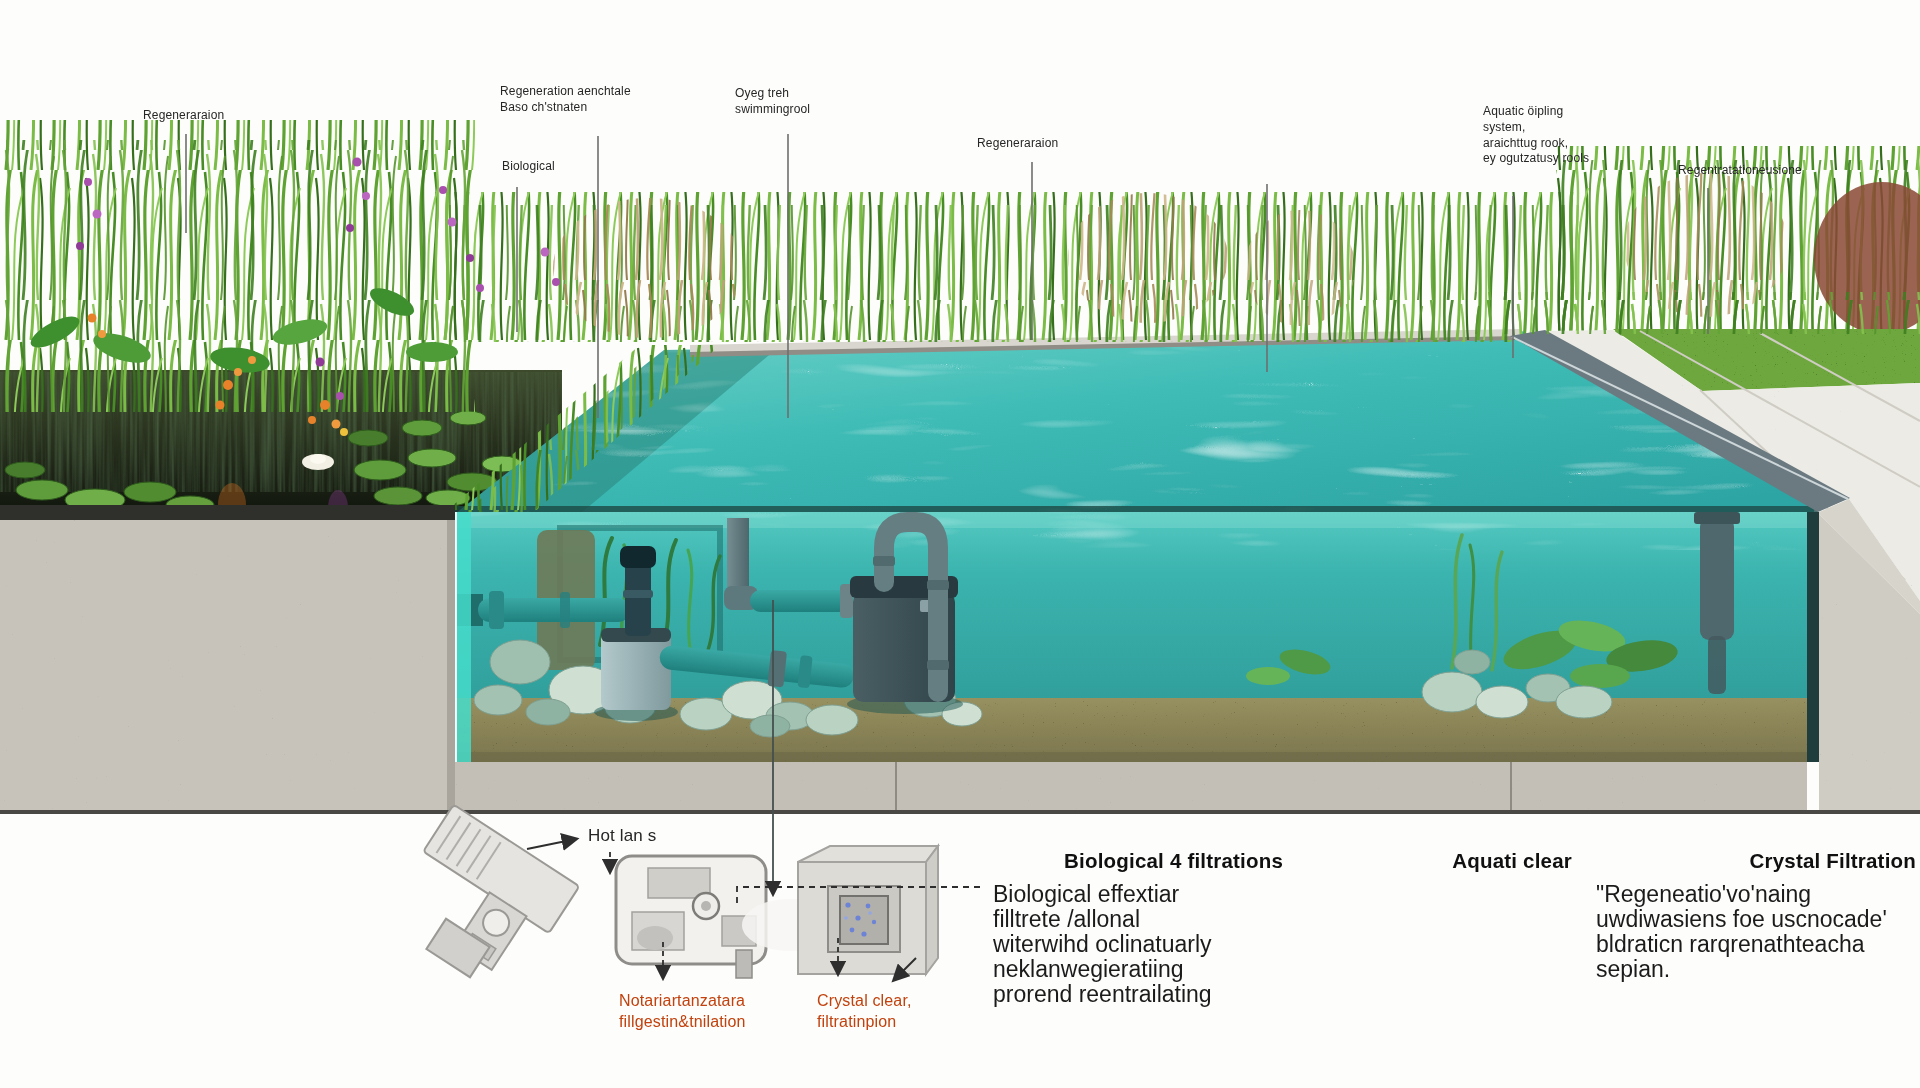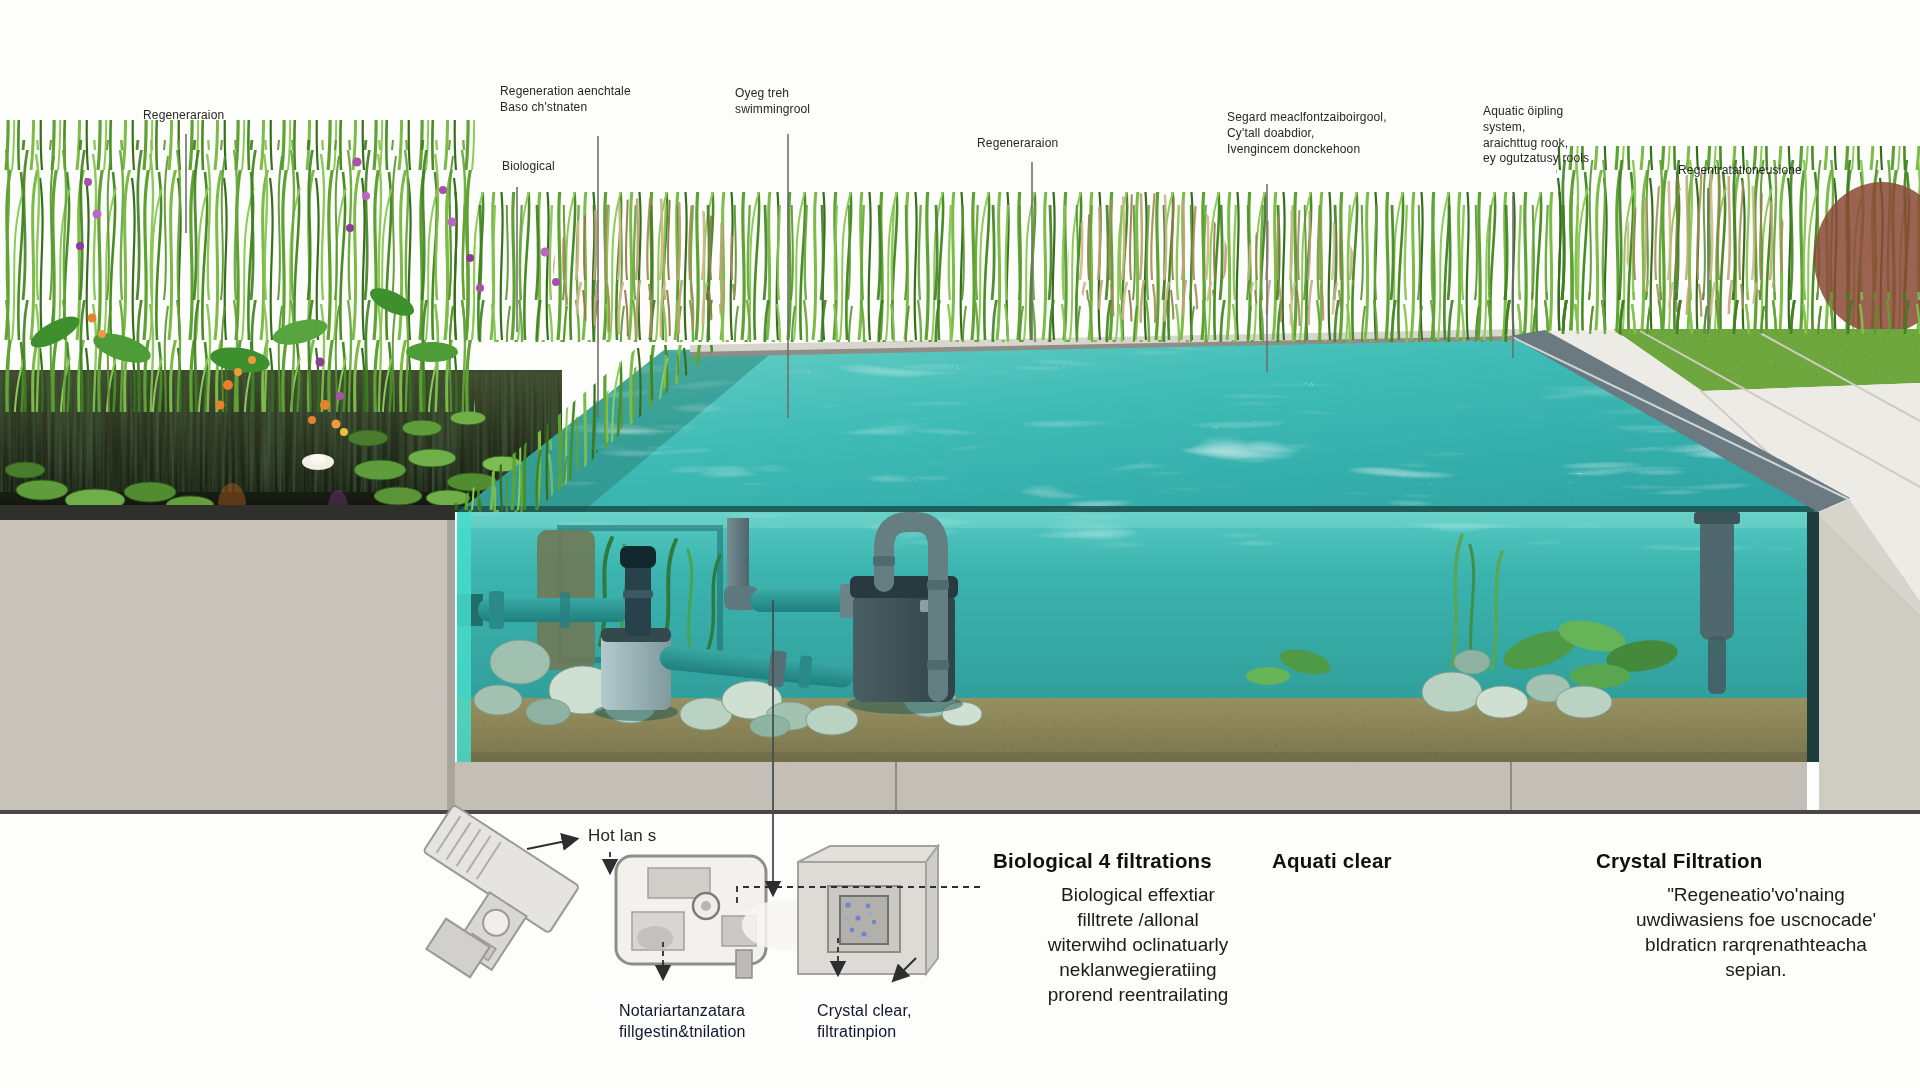--- a/index.html
+++ b/index.html
@@ -1,24 +1,24 @@
 <!DOCTYPE html>
 <html><head>
 <meta charset="utf-8">
 <style>
   html,body{margin:0;padding:0;background:#ffffff;}
   body{width:1920px;height:1088px;overflow:hidden;font-family:"Liberation Sans",sans-serif;}
   .stage{position:relative;width:1920px;height:1088px;background:#fdfdfb;}
   svg.illus{position:absolute;left:0;top:0;}
   .lbl{position:absolute;color:#262626;font-size:12px;line-height:1.32;
        white-space:pre-line;letter-spacing:.15px;}
-  .lbl.small{font-size:16px;color:#0f172a;margin-top:10px;}
+  .lbl.small{font-size:16px;color:#c2410c;}
   .col{position:absolute;width:290px;}
-  .col h3{margin:0 0 9px 0;font-size:20.5px;font-weight:bold;color:#101010;letter-spacing:.2px;}
-  .col p{margin:0;font-size:19px;line-height:25px;color:#1b1b1b;white-space:pre-line;text-align:center;}
+  .col h3{margin:0 0 9px 0;font-size:20.5px;font-weight:bold;color:#101010;letter-spacing:.2px;text-align:right;}
+  .col p{margin:0;font-size:23px;line-height:25px;color:#1b1b1b;white-space:pre-line;}
 </style>
 </head>
 <body>
 
 <div class="stage">
 
 <svg class="illus" width="1920" height="1088" viewBox="0 0 1920 1088">
 <defs>
   <linearGradient id="pondG" x1="0" y1="0" x2="0" y2="1">
     <stop offset="0" stop-color="#3d4a2c"></stop>
@@ -411,23 +411,20 @@
 </g>
 </svg>
 
 <div class="lbl" style="left:143px;top:108px">Regeneraraion</div>
 <div class="lbl" style="left:500px;top:84px">Regeneration aenchtale
 Baso ch'stnaten</div>
 <div class="lbl" style="left:502px;top:159px">Biological</div>
 <div class="lbl" style="left:735px;top:86px">Oyeg treh
 swimmingrool</div>
 <div class="lbl" style="left:977px;top:136px">Regeneraraion</div>
-<div class="lbl" style="left:1227px;top:110px">Segard meaclfontzaiboirgool,
-Cy'tall doabdior,
-Ivengincem donckehoon</div>
 <div class="lbl" style="left:1483px;top:104px">Aquatic öipling
 system,
 araichttug rook,
 ey ogutzatusy rools</div>
 <div class="lbl" style="left:1678px;top:163px">Regentratationeusione</div>
 <div class="lbl" style="left:588px;top:825px;font-size:17px">Hot lan s</div>
 <div class="lbl small" style="left:619px;top:990px">Notariartanzatara
 fillgestin&amp;tnilation</div>
 <div class="lbl small" style="left:817px;top:990px">Crystal clear,
 filtratinpion</div>

